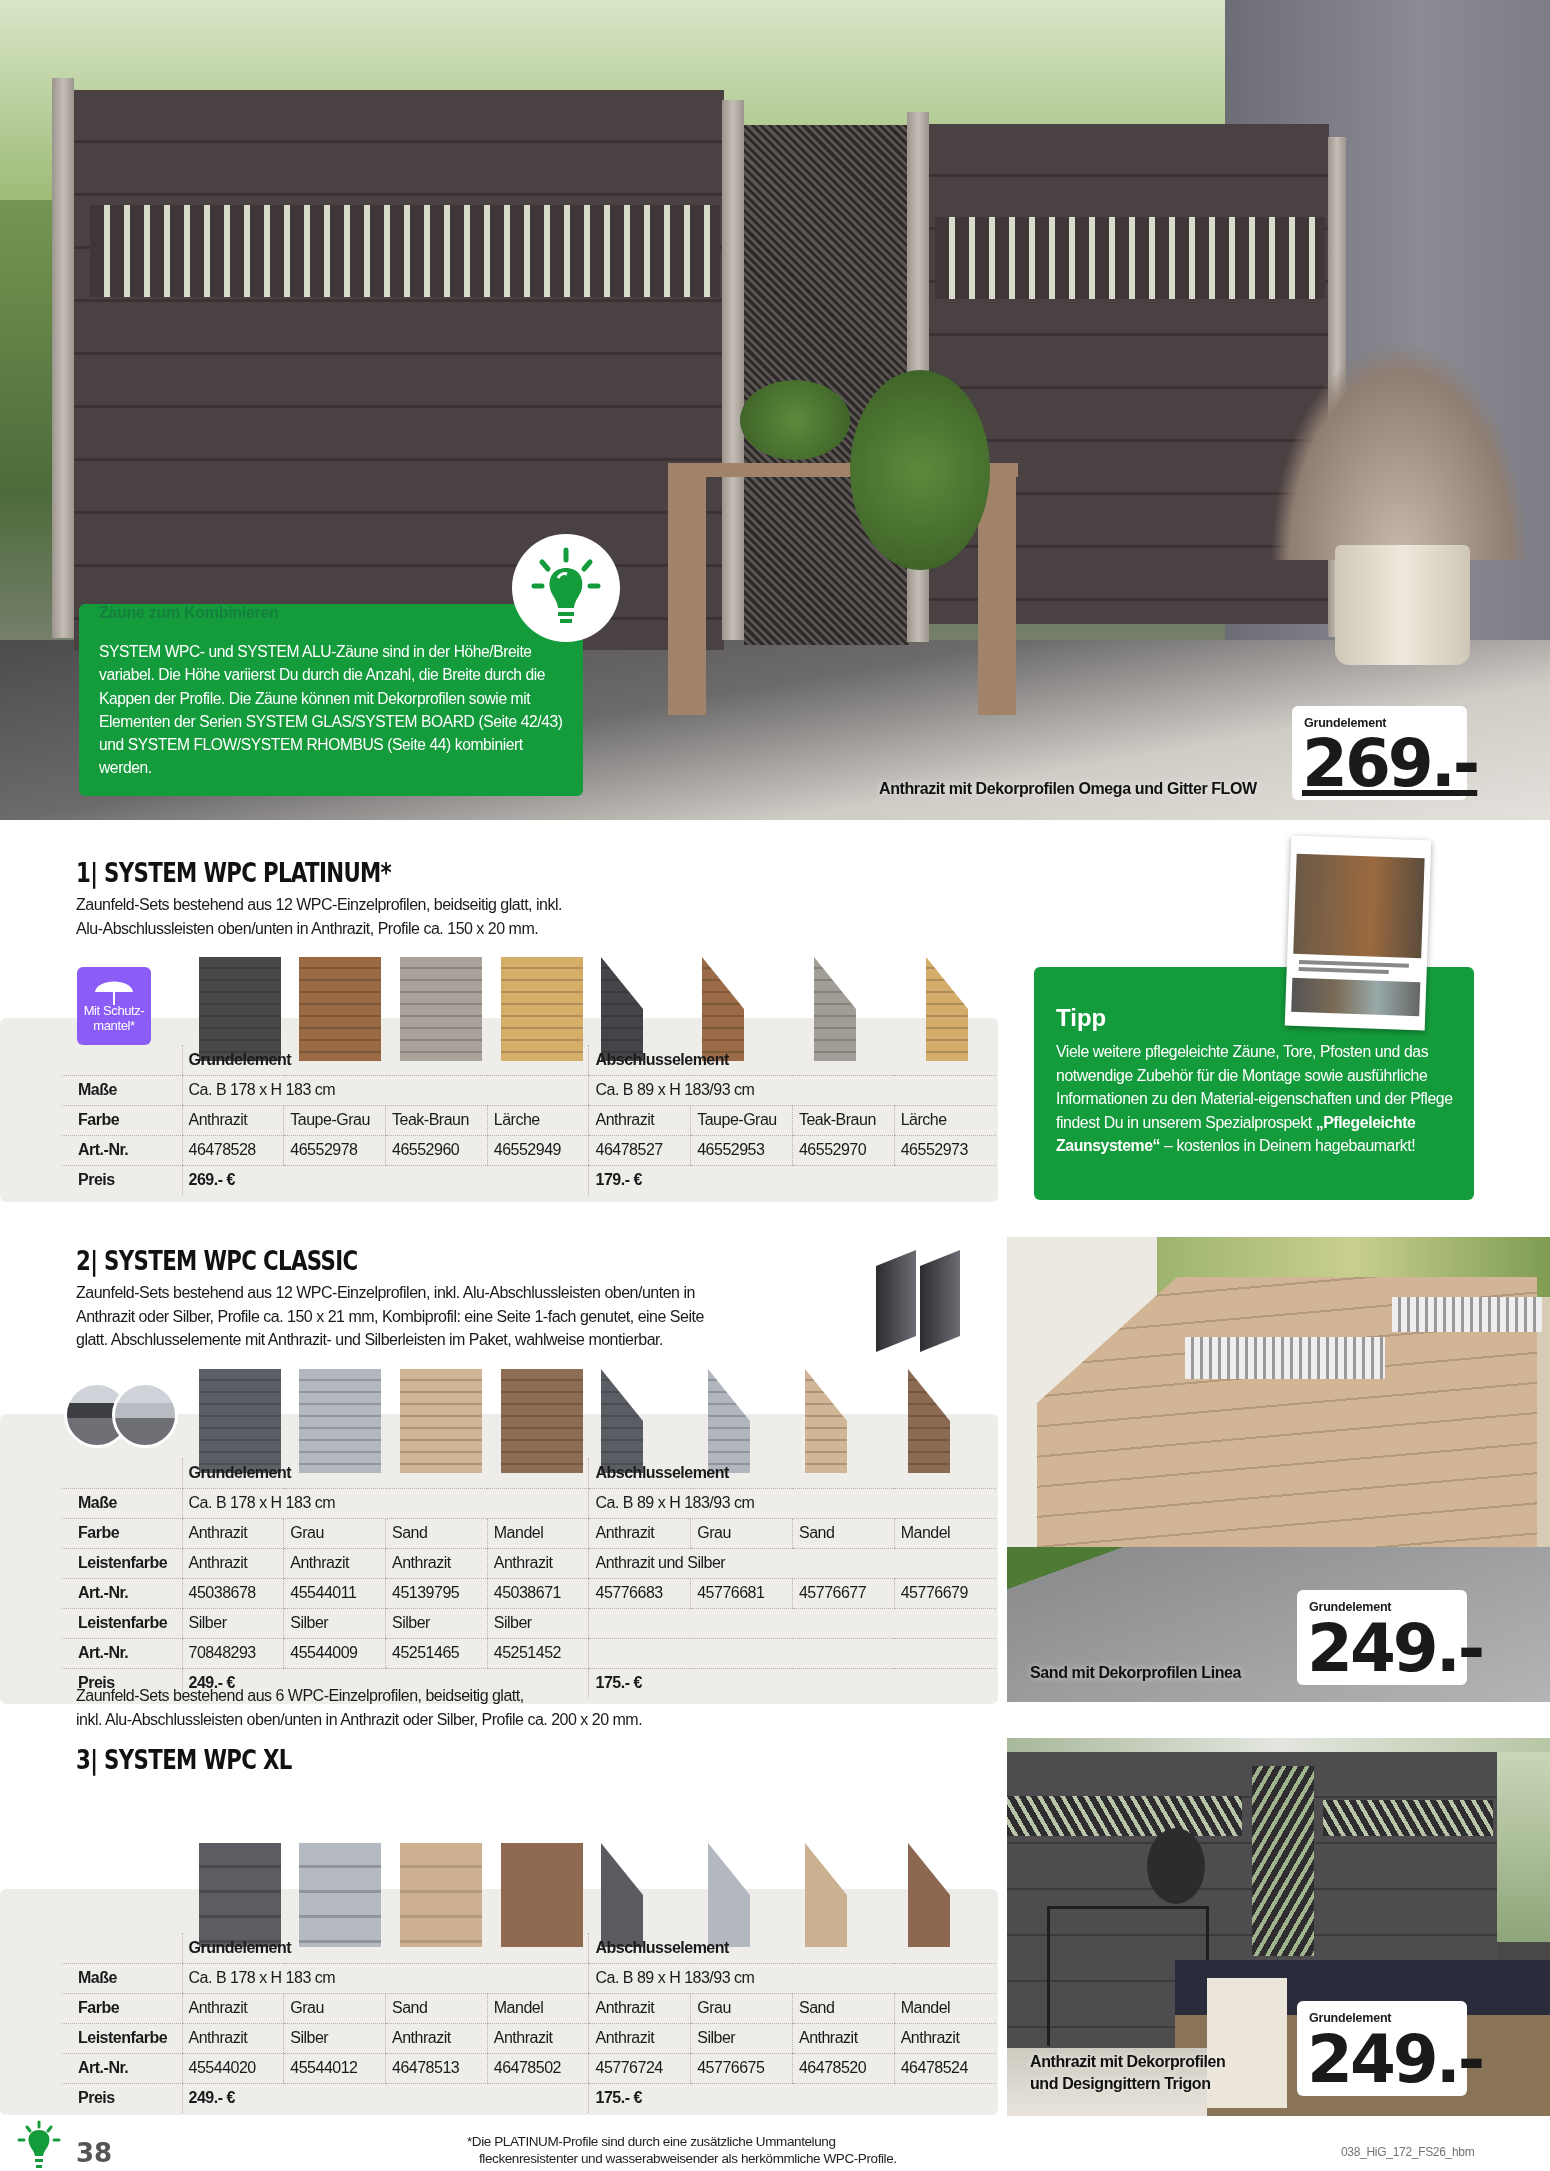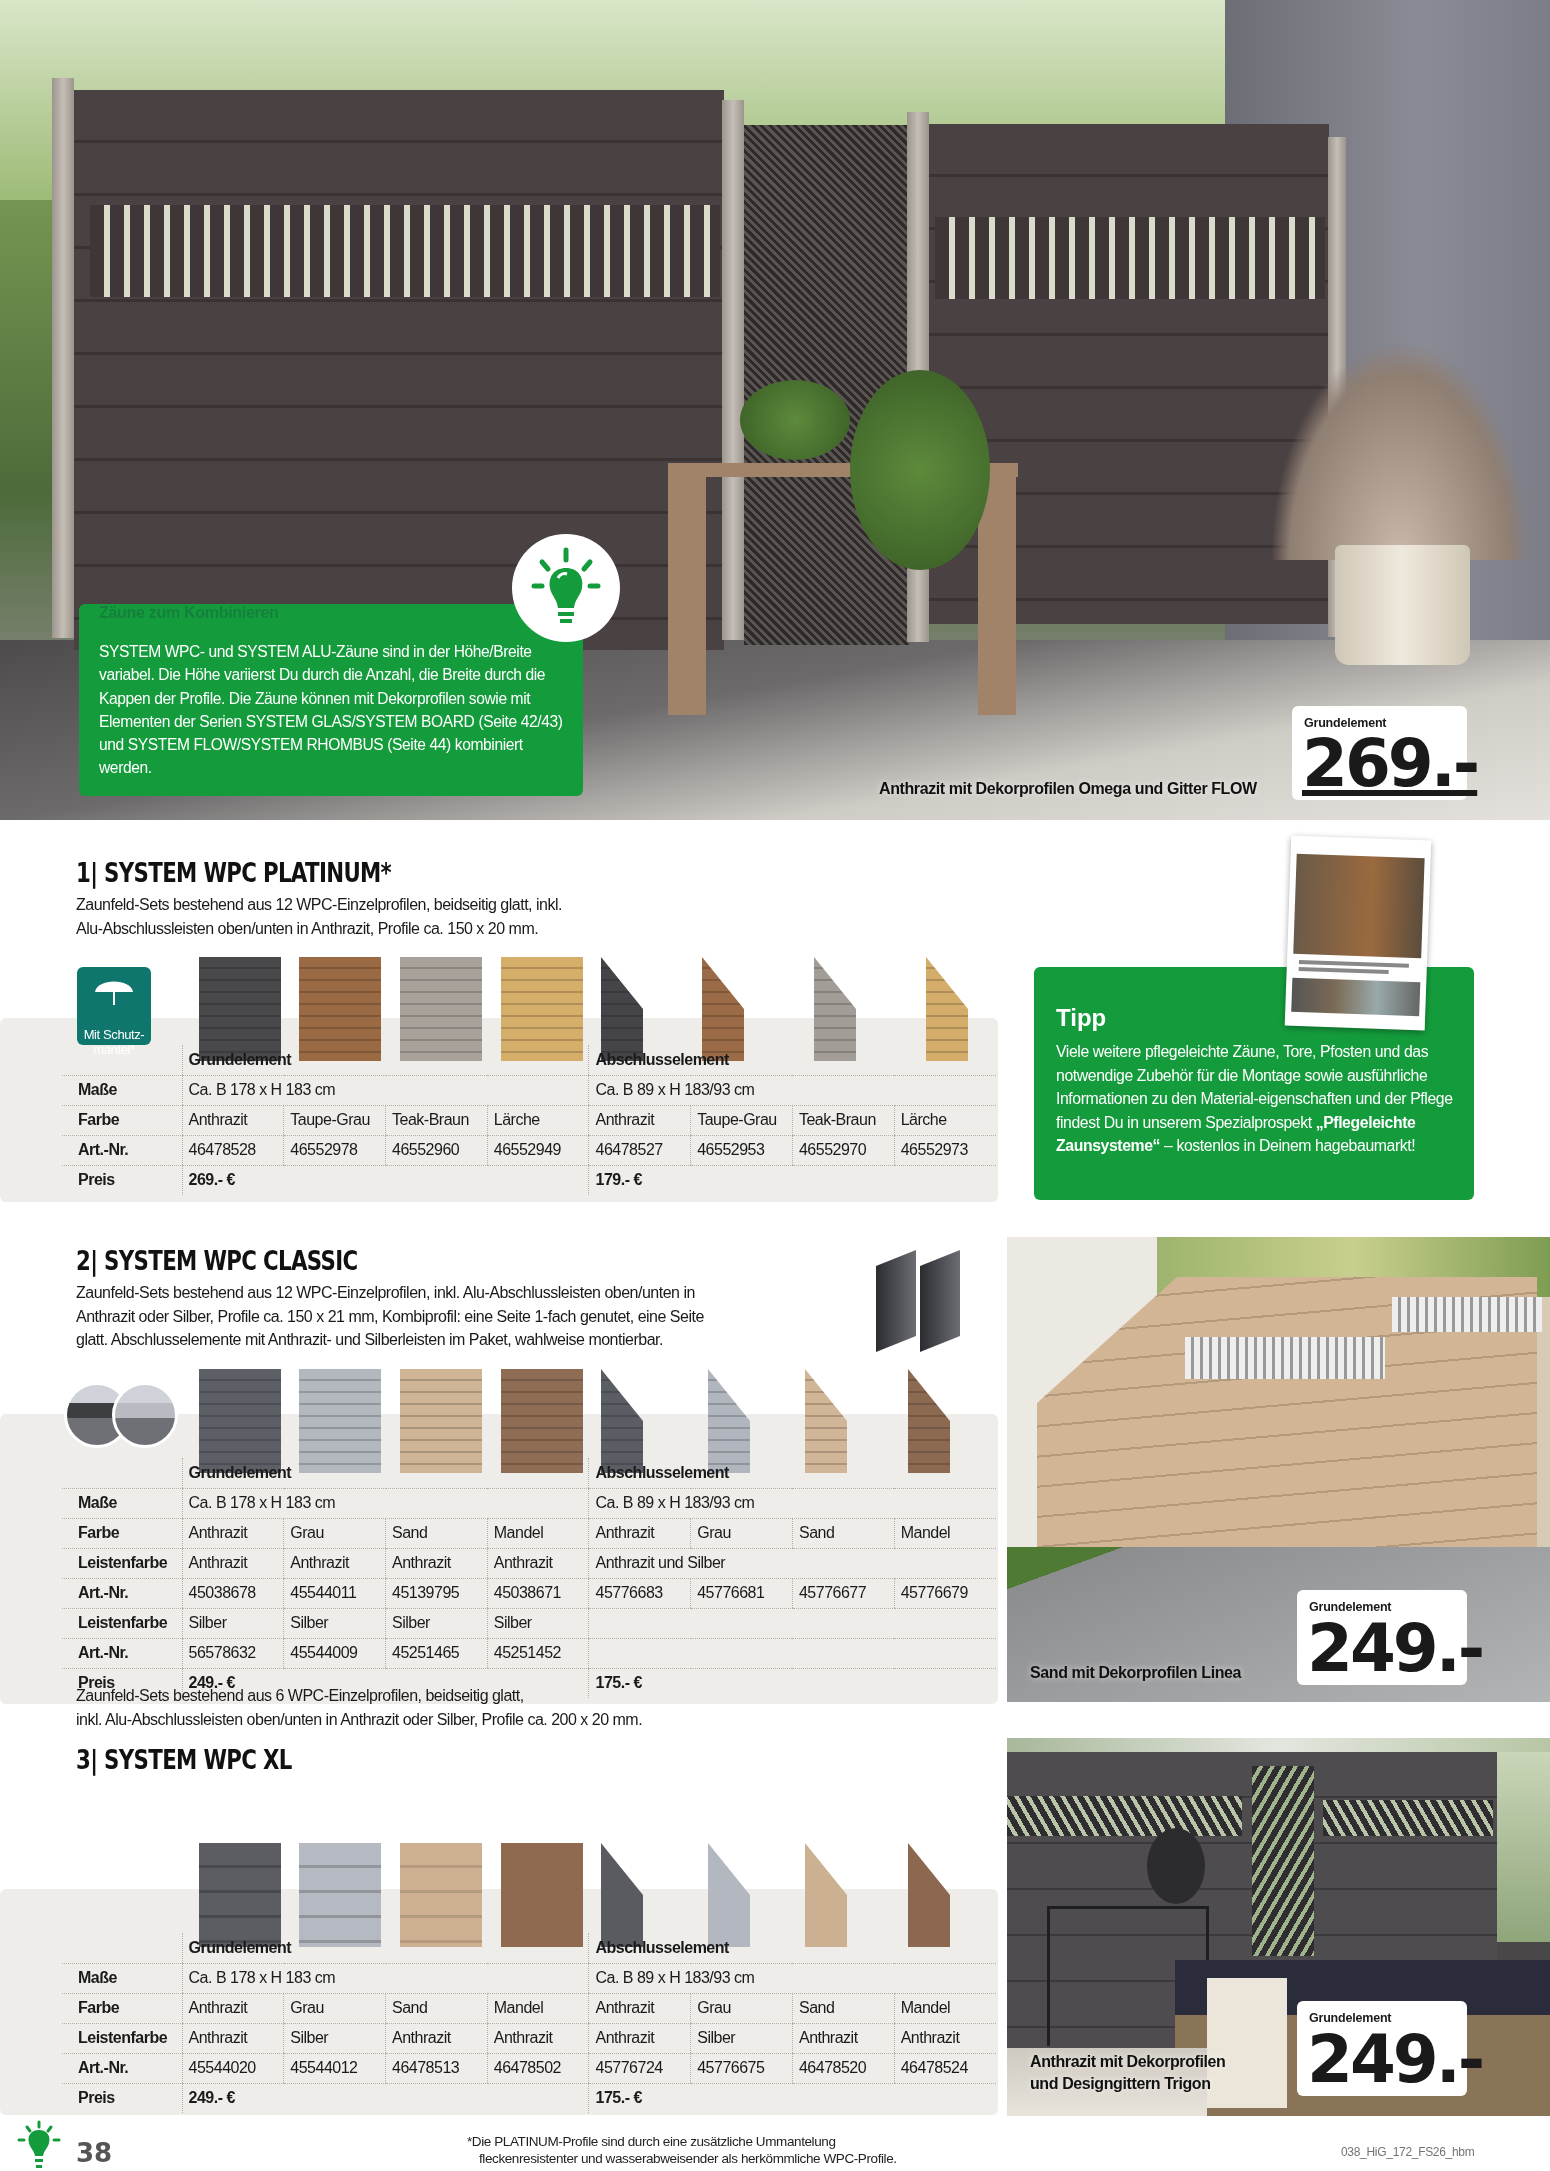--- a/index.html
+++ b/index.html
@@ -50,21 +50,21 @@
   .spec-table td { height: 30px; padding: 0 6px; border-bottom: 1px dotted #b5b0aa; white-space: nowrap; vertical-align: middle; }
   .spec-table td + td { border-left: 1px dotted #b5b0aa; }
   .spec-table tr.head td { border-bottom: 1px dotted #b5b0aa; font-weight: 700; height: 30px; }
   .spec-table tr.head td { border-left: none; }
   .spec-table tr.head td.grp { border-left: 1px dotted #b5b0aa; }
   .spec-table tr:last-child td { border-bottom: none; }
   .spec-table td.rowlbl { font-weight: 700; width: 118px; padding-left: 16px; border-left: none; }
   .spec-table td.price { font-weight: 700; }
   .spec-table td.col { width: 100px; }
 
-  .protect-badge { left: 77px; top: 967px; width: 74px; height: 78px; background: #0f766e; border-radius: 6px; color: #fff; text-align: center; font-size: 13px; line-height: 15px; letter-spacing: -0.4px; padding-top: 60px; }
+  .protect-badge { left: 77px; top: 967px; width: 74px; height: 78px; background: #8b5cf6; border-radius: 6px; color: #fff; text-align: center; font-size: 13px; line-height: 15px; letter-spacing: -0.4px; padding-top: 36px; }
 
   
   .tipp-box { left: 1034px; top: 967px; width: 440px; height: 233px; background: #149c3c; border-radius: 6px; color: #fff; }
   .tipp-title { left: 1056px; top: 1004px; font-size: 24px; font-weight: 700; color: #fff; }
   .tipp-text { left: 1056px; top: 1040px; width: 400px; font-size: 15.8px; line-height: 23.5px; color: #fff; letter-spacing: -0.4px; }
   .tipp-text b { font-weight: 700; }
   .brochure { left: 1288px; top: 838px; width: 140px; height: 190px; background: #fff; transform: rotate(2deg); box-shadow: 0 2px 6px rgba(0,0,0,0.35); }
 
   
   .photo2 { left: 1007px; top: 1237px; width: 543px; height: 465px; overflow: hidden; background: #d8cbb6; }
@@ -274,21 +274,21 @@
   <tr>
     <td class="rowlbl">Leistenfarbe</td>
     <td class="col">Silber</td>
     <td class="col">Silber</td>
     <td class="col">Silber</td>
     <td class="col">Silber</td>
     <td colspan="4"></td>
   </tr>
   <tr>
     <td class="rowlbl">Art.-Nr.</td>
-    <td class="col">56578632</td>
+    <td class="col">70848293</td>
     <td class="col">45544009</td>
     <td class="col">45251465</td>
     <td class="col">45251452</td>
     <td colspan="4"></td>
   </tr>
   <tr>
     <td class="rowlbl">Preis</td>
     <td colspan="4" class="price">249.- €</td>
     <td colspan="4" class="price">175.- €</td>
   </tr>

